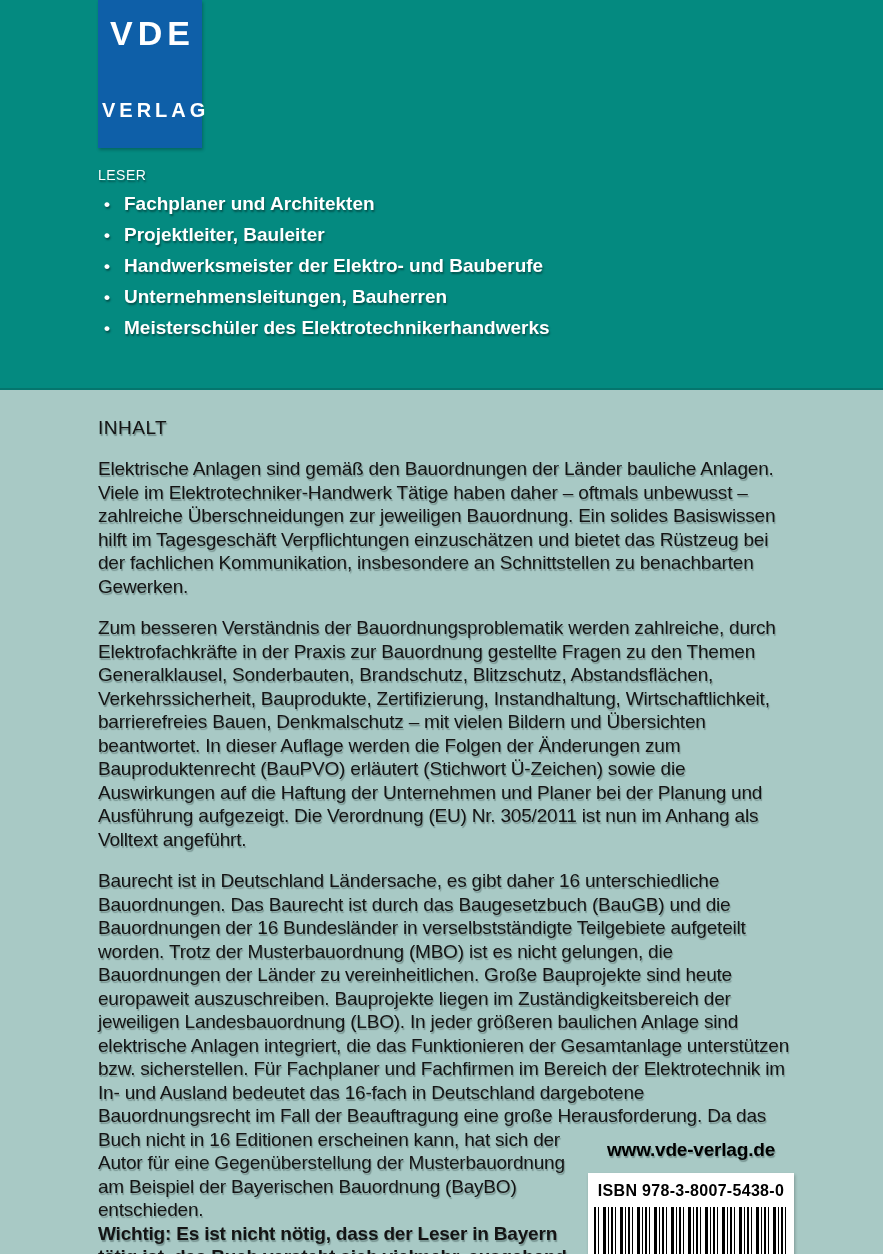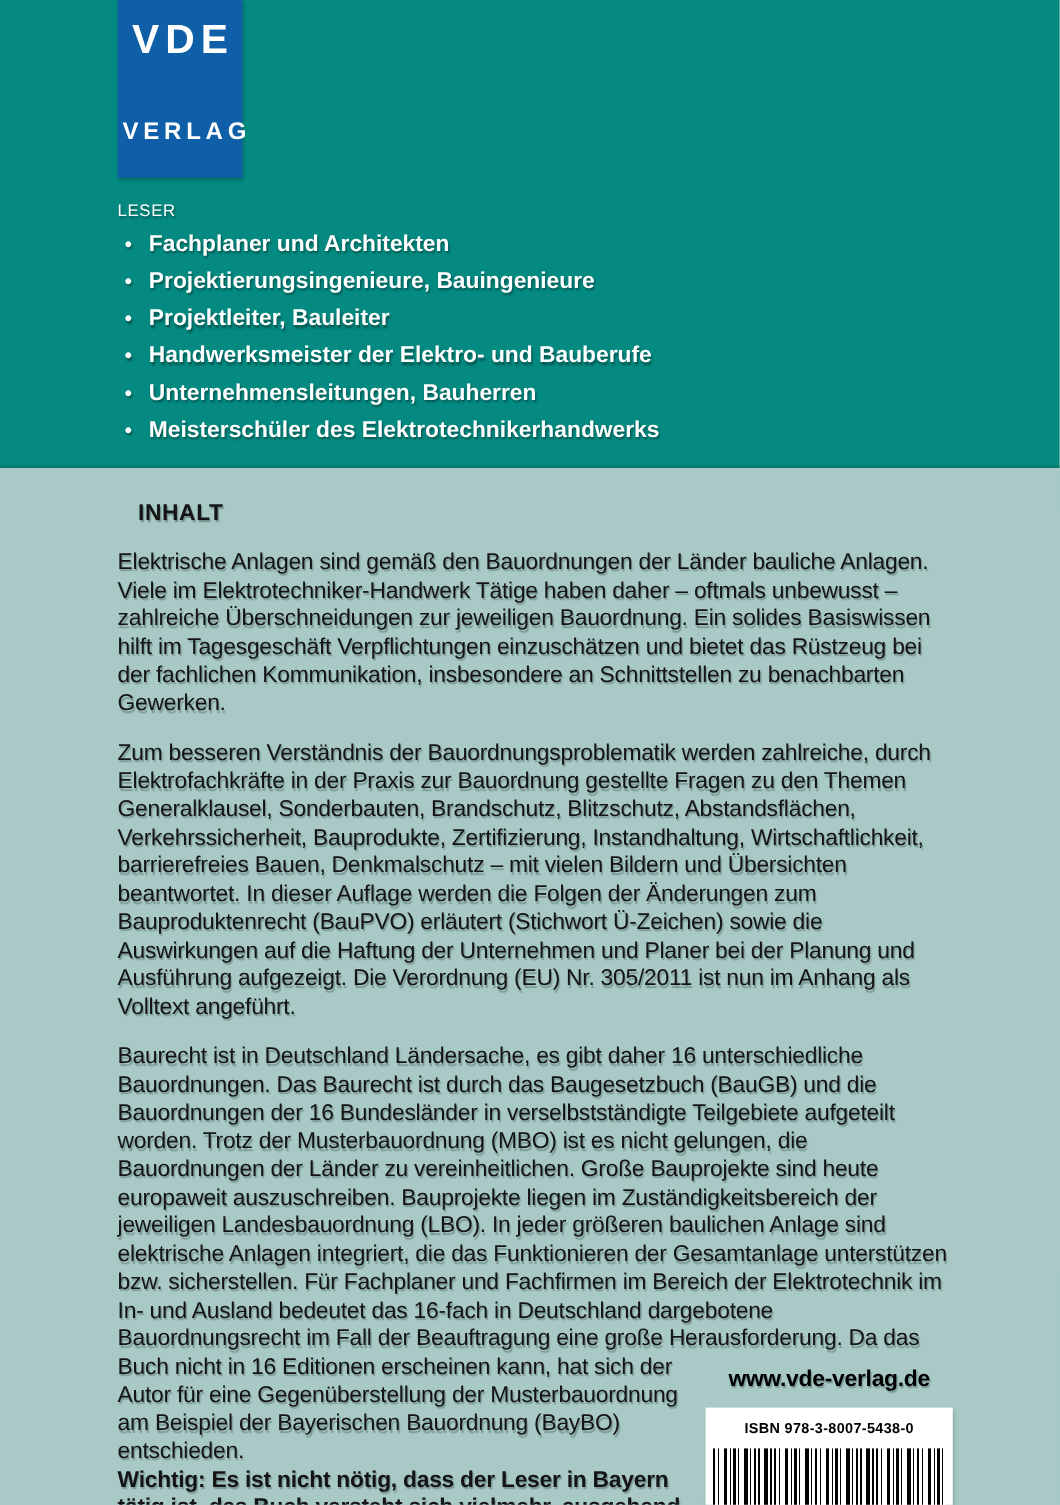--- a/index.html
+++ b/index.html
@@ -76,23 +76,23 @@
     width: 883px;
     height: 862px;
     background: #a8c9c5;
     box-sizing: border-box;
     padding: 27px 0 0 98px;
     color: #141414;
   }
   .content-col { width: 696px; }
   .inhalt-heading {
     font-size: 19px;
-    font-weight: bold;
+    font-weight: normal;
     letter-spacing: 0.5px;
-    margin: 0 0 9px 17px;
+    margin: 0 0 9px 0;
     text-shadow: 1px 2px 1px rgba(10,30,30,0.35);
   }
   .para {
     font-size: 19px;
     line-height: 23.5px;
     letter-spacing: -0.2px;
     margin: 18px 0 11px 0;
     text-shadow: 1px 2px 1px rgba(10,30,30,0.30);
   }
   .para strong { font-weight: bold; display: block; }
@@ -117,21 +117,21 @@
   }
   .barcode-box {
     display: block;
     background: #ffffff;
     padding: 6px 6px 5px 6px;
     box-sizing: border-box;
     box-shadow: 1px 2px 3px rgba(0,0,0,0.25);
   }
   .isbn-text {
     display: block;
-    font-size: 12px;
+    font-size: 16px;
     font-weight: bold;
     color: #000000;
     text-align: center;
     letter-spacing: 0.3px;
     margin-bottom: 4px;
   }
   .barcode-bars {
     display: block;
     height: 58px;
     background: repeating-linear-gradient(90deg,
@@ -155,21 +155,20 @@
 
 <div class="top-section">
   <div class="vde-logo">
     <div class="logo-brand">VDE</div>
     <div class="logo-sub">VERLAG</div>
   </div>
   <div class="reader-block">
     <div class="reader-heading">LESER</div>
     <ul class="reader-list">
       <li><span class="bullet">•</span><span>Fachplaner und Architekten</span></li>
-      <li><span class="bullet">•</span><span>Projektierungsingenieure, Bauingenieure</span></li>
       <li><span class="bullet">•</span><span>Projektleiter, Bauleiter</span></li>
       <li><span class="bullet">•</span><span>Handwerksmeister der Elektro- und Bauberufe</span></li>
       <li><span class="bullet">•</span><span>Unternehmensleitungen, Bauherren</span></li>
       <li><span class="bullet">•</span><span>Meisterschüler des Elektrotechnikerhandwerks</span></li>
     </ul>
   </div>
 </div>
 
 <div class="bottom-section">
   <div class="content-col">

